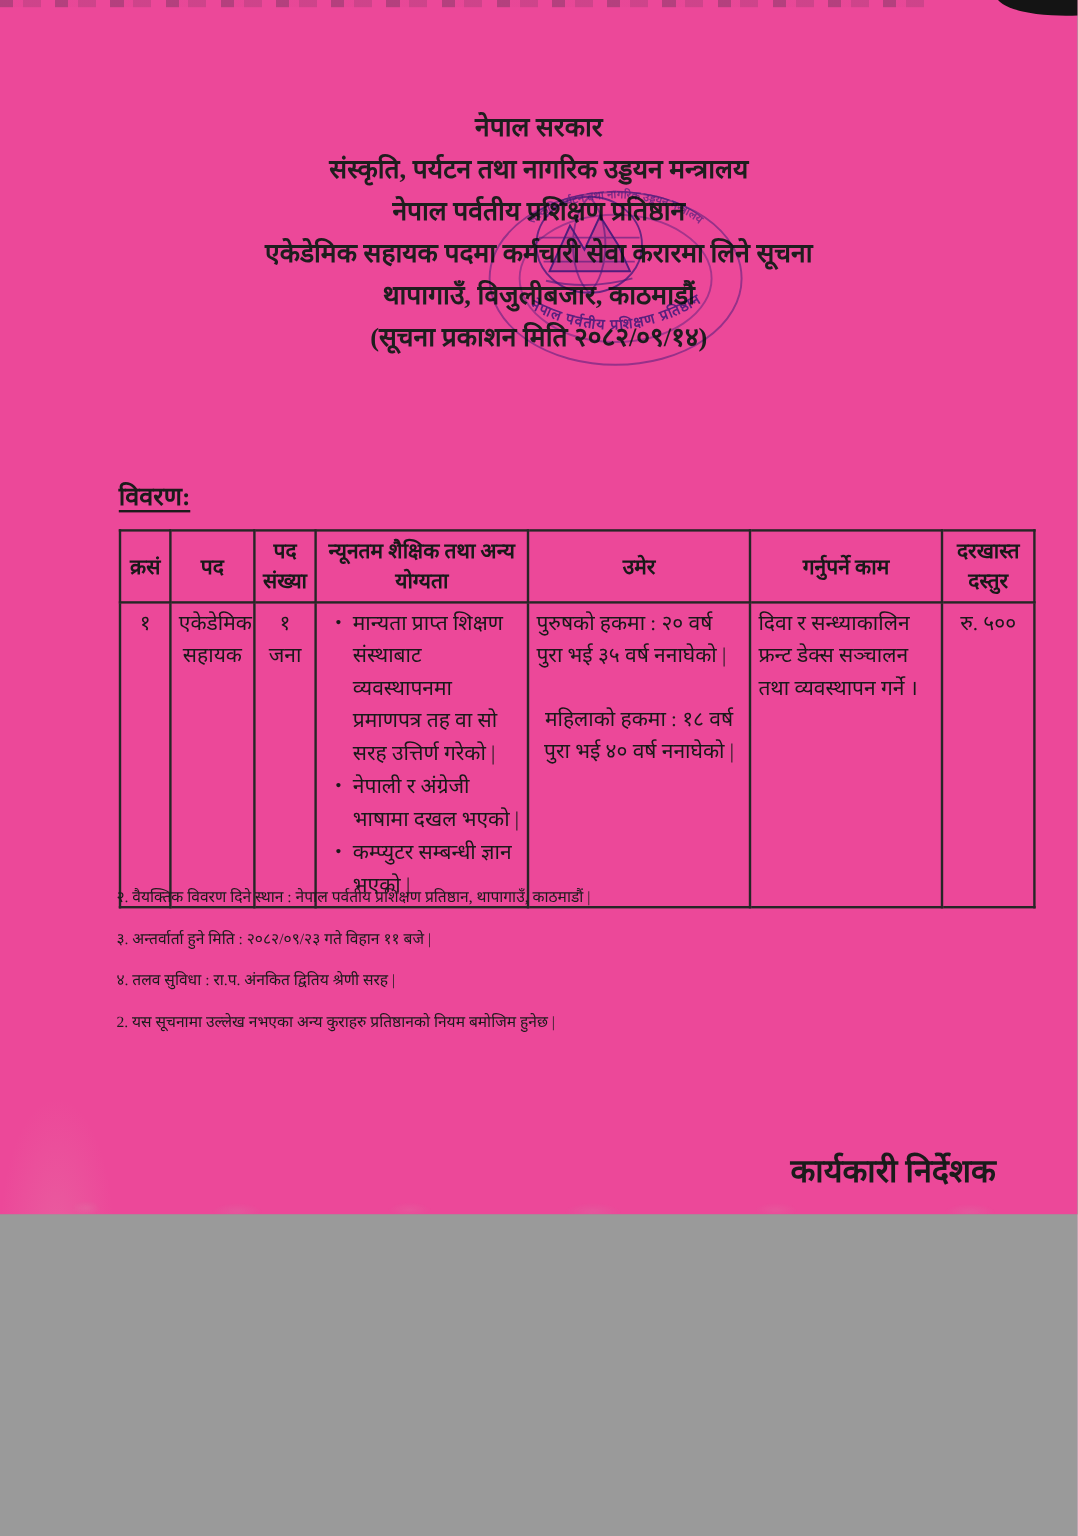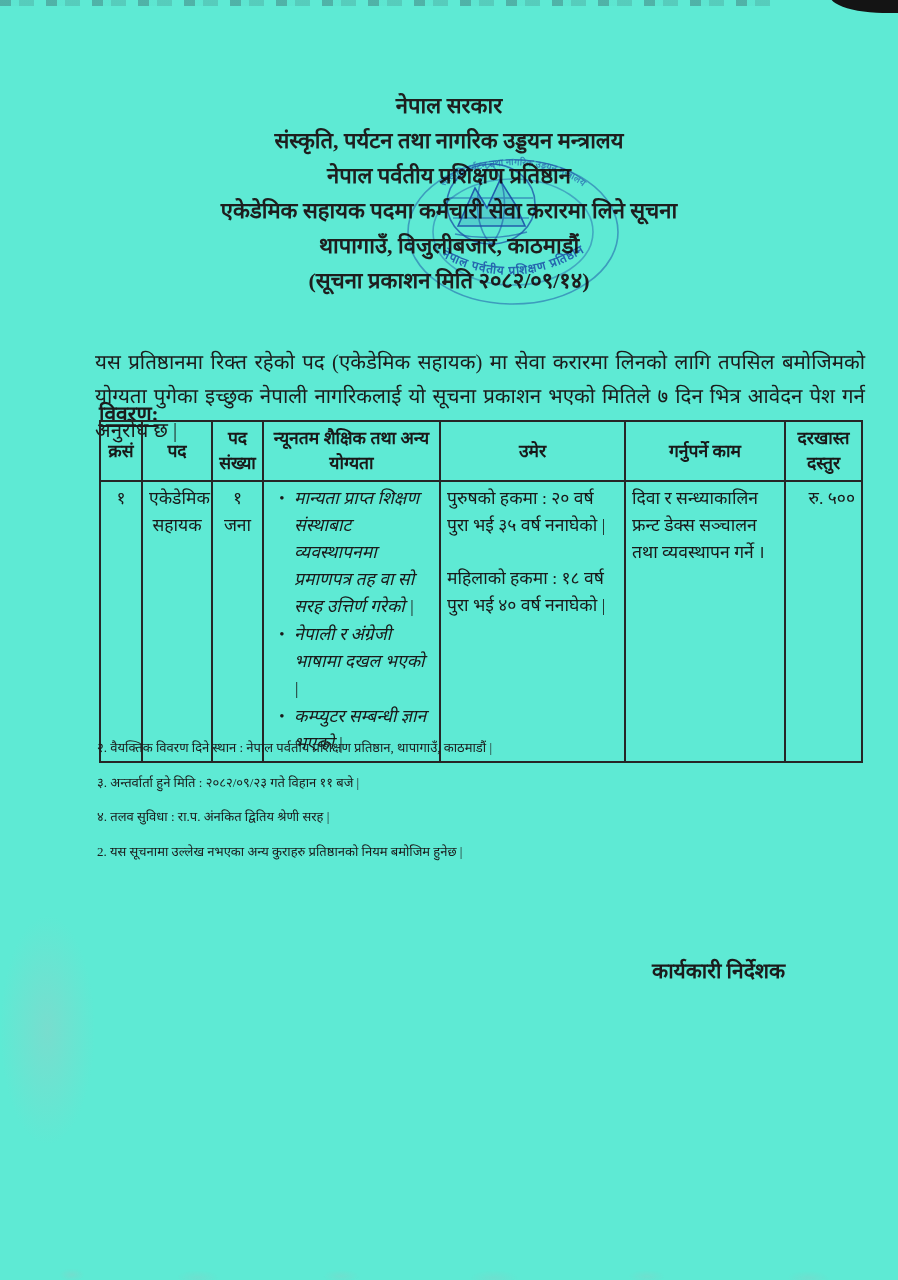--- a/index.html
+++ b/index.html
@@ -1,18 +1,18 @@
 <!DOCTYPE html>
 <html><head>
 <meta charset="utf-8">
 <style>
   html,body { margin:0; padding:0; background:#9a9a9a; }
   .page {
-    position:relative; width:898px; height:1280px; margin:0 auto;
-    background:#5eead4; overflow:hidden;
+    position:relative; width:898px; height:1012px; margin:0 auto;
+    background:#ec4899; overflow:hidden;
     font-family:"Liberation Serif","DejaVu Serif",serif;
     color:#1b1b1b;
   }
   
   .scan-top-speckle {
     position:absolute; top:0; left:0; width:775px; height:6px; opacity:.45;
     background:repeating-linear-gradient(90deg,
       rgba(45,45,60,.65) 0 11px, rgba(45,45,60,.05) 11px 19px,
       rgba(45,45,60,.35) 19px 34px, rgba(45,45,60,0) 34px 46px);
   }
@@ -51,54 +51,54 @@
     position:absolute; top:324px; left:95px; width:770px;
     font-size:20.5px; line-height:34px; text-align:justify;
   }
   
   .details-heading {
     position:absolute; top:399px; left:99px;
     font-size:21px; font-weight:700; text-decoration:underline;
     text-underline-offset:4px;
   }
   
-  .table-wrap { position:absolute; top:420px; left:99px; }
+  .table-wrap { position:absolute; top:441px; left:99px; }
   table.vacancy {
     border-collapse:collapse; table-layout:fixed; width:762px;
     font-size:17.5px; color:#191919;
   }
   table.vacancy th, table.vacancy td {
     border:2px solid #262626; padding:3px 6px; overflow:hidden;
   }
   table.vacancy th {
     font-weight:700; text-align:center; vertical-align:middle;
     height:52px; line-height:25px;
   }
   table.vacancy td {
     vertical-align:top; height:206px; line-height:27px;
   }
   td.c-center { text-align:center; padding-top:8px; }
   td.c-qual  { padding:8px 6px 0 10px; }
   .bullet-item { display:flex; margin-bottom:1px; }
   .bullet-item::before { content:"•"; flex:0 0 24px; text-align:center; font-size:15px; line-height:27px; }
-  .bullet-item span { flex:1 1 auto;font-style:italic; }
+  .bullet-item span { flex:1 1 auto; }
   td.c-age { padding:8px 8px 0 10px; }
-  .age-block + .age-block { margin-top:26px; }
+  .age-block + .age-block { margin-top:26px;text-align:center; }
   td.c-duty { padding:8px 6px 0 10px; }
-  td.c-fee  { text-align:right; padding-top:34px; }
+  td.c-fee  { text-align:center; padding-top:34px; }
   
   .notes {
     position:absolute; top:731px; left:97px; width:768px;
     font-size:13px; line-height:34.5px;
   }
   .note-line { white-space:nowrap; }
   
   .signature {
-    position:absolute; top:956px; left:652px; width:200px;
-    text-align:left; font-size:21px; font-weight:600;
+    position:absolute; top:956px; left:630px; width:200px;
+    text-align:right; font-size:27px; font-weight:600;
   }
 </style>
 </head>
 <body>
 
 <div class="page">
 
   <div class="scan-top-speckle"></div>
   <div class="scan-corner-wedge"></div>
   <div class="scan-left-blush"></div>
@@ -128,21 +128,20 @@
       <path id="arcBottom" d="M 18,88 Q 110,152 202,82"></path>
     </defs>
     <text font-size="9.5" fill="#2c3ec2" opacity="0.62" font-weight="bold" font-family="Liberation Serif, DejaVu Serif, serif">
       <textPath href="#arcTop" startOffset="50%" text-anchor="middle">संस्कृति पर्यटन तथा नागरिक उड्डयन मन्त्रालय</textPath>
     </text>
     <text font-size="12" fill="#2c3ec2" opacity="0.85" font-weight="bold" letter-spacing="1" font-family="Liberation Serif, DejaVu Serif, serif">
       <textPath href="#arcBottom" startOffset="50%" text-anchor="middle">नेपाल पर्वतीय प्रशिक्षण प्रतिष्ठान</textPath>
     </text>
   </svg>
 
-  <p class="intro">यस प्रतिष्ठानमा रिक्त रहेको पद (एकेडेमिक सहायक) मा सेवा करारमा लिनको लागि तपसिल बमोजिमको योग्यता पुगेका इच्छुक नेपाली नागरिकलाई यो सूचना प्रकाशन भएको मितिले ७ दिन भित्र आवेदन पेश गर्न अनुरोध छ |</p>
 
   <div class="details-heading">विवरण:</div>
 
   <div class="table-wrap">
     <table class="vacancy">
       <colgroup>
         <col style="width:42px">
           <col style="width:70px">
           <col style="width:51px">
         <col style="width:177px">

